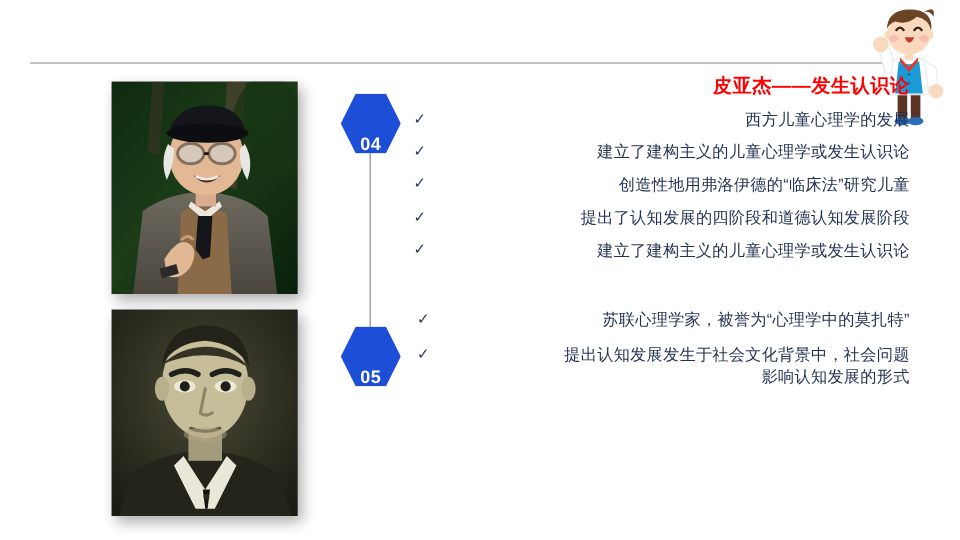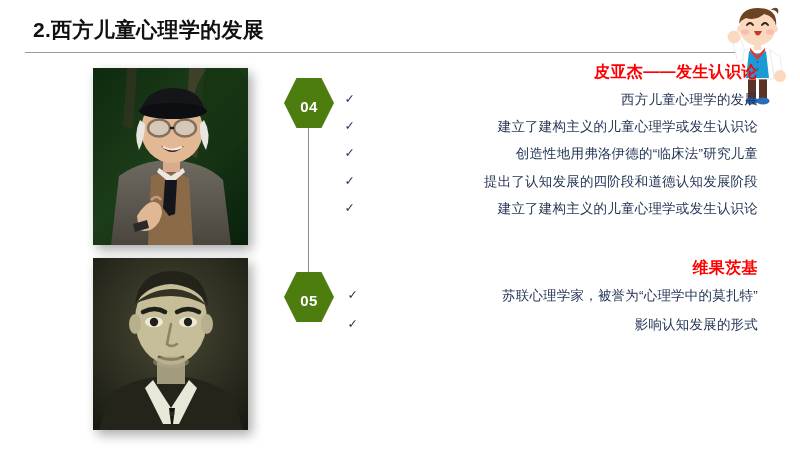--- a/index.html
+++ b/index.html
@@ -35,23 +35,23 @@
   #photo-piaget{left:93px;top:68px;width:155px;height:177px;}
   #photo-vygotsky{left:93px;top:258px;width:155px;height:172px;}
 
   
   .connector{
     position:absolute;left:308px;top:120px;width:1.4px;height:160px;
     background:#8d8d8d;
   }
   .hexagon{
     position:absolute;width:50px;height:50px;
-    background:#4d7c0f;
+    background:#1d4ed8;
     clip-path:polygon(25% 0%,75% 0%,100% 50%,75% 100%,25% 100%,0% 50%);
-    display:flex;align-items:center;justify-content:center;
+    display:flex;align-items:flex-end;justify-content:center;
   }
   .hexagon .num{
     font-size:15px;font-weight:bold;color:#ffffff;
     letter-spacing:0.5px;line-height:1;padding-top:7px;
   }
   #hex-04{left:284px;top:78px;}
   #hex-05{left:284px;top:272px;}
 
   
   .block{position:absolute;text-align:right;}
@@ -75,21 +75,20 @@
   .btext{flex:1 1 auto;letter-spacing:0.2px;}
   .btext .cont{display:block;padding-left:34px;}
   #block-05 .bullet{margin-bottom:11px;}
   #block-05 .tick{width:20px;}
 </style>
 </head>
 <body>
 
 <div class="slide">
 
-  <div class="page-title">2.西方儿童心理学的发展</div>
   <div class="title-rule"></div>
 
   <div class="mascot">
     <svg class="m-svg" viewBox="0 0 88 105" xmlns="http://www.w3.org/2000/svg">
 
       <path d="M26 62 L20 40 L28 37 L35 57 Z" fill="#FFFFFF" stroke="#E3E7EA" stroke-width="0.8"></path>
       <circle cx="22" cy="37" r="6.5" fill="#FBD9BE"></circle>
 
       <rect x="36" y="76" width="8" height="24" fill="#5B3426"></rect>
       <rect x="47" y="76" width="8" height="24" fill="#5B3426"></rect>
@@ -249,28 +248,28 @@
         <span class="btext">提出了认知发展的四阶段和道德认知发展阶段</span>
       </li>
       <li class="bullet">
         <span class="tick">✓</span>
         <span class="btext">建立了建构主义的儿童心理学或发生认识论</span>
       </li>
     </ul>
   </div>
 
   <div class="block" id="block-05">
-    <div class="block-heading">维果茨基</div>
     <ul class="bullets">
       <li class="bullet">
         <span class="tick">✓</span>
         <span class="btext">苏联心理学家，被誉为“心理学中的莫扎特”</span>
       </li>
       <li class="bullet">
         <span class="tick">✓</span>
         <span class="btext">
+          <span>提出认知发展发生于社会文化背景中，社会问题</span>
           <span class="cont">影响认知发展的形式</span>
         </span>
       </li>
     </ul>
   </div>
 
 </div>
 
 </body></html>

